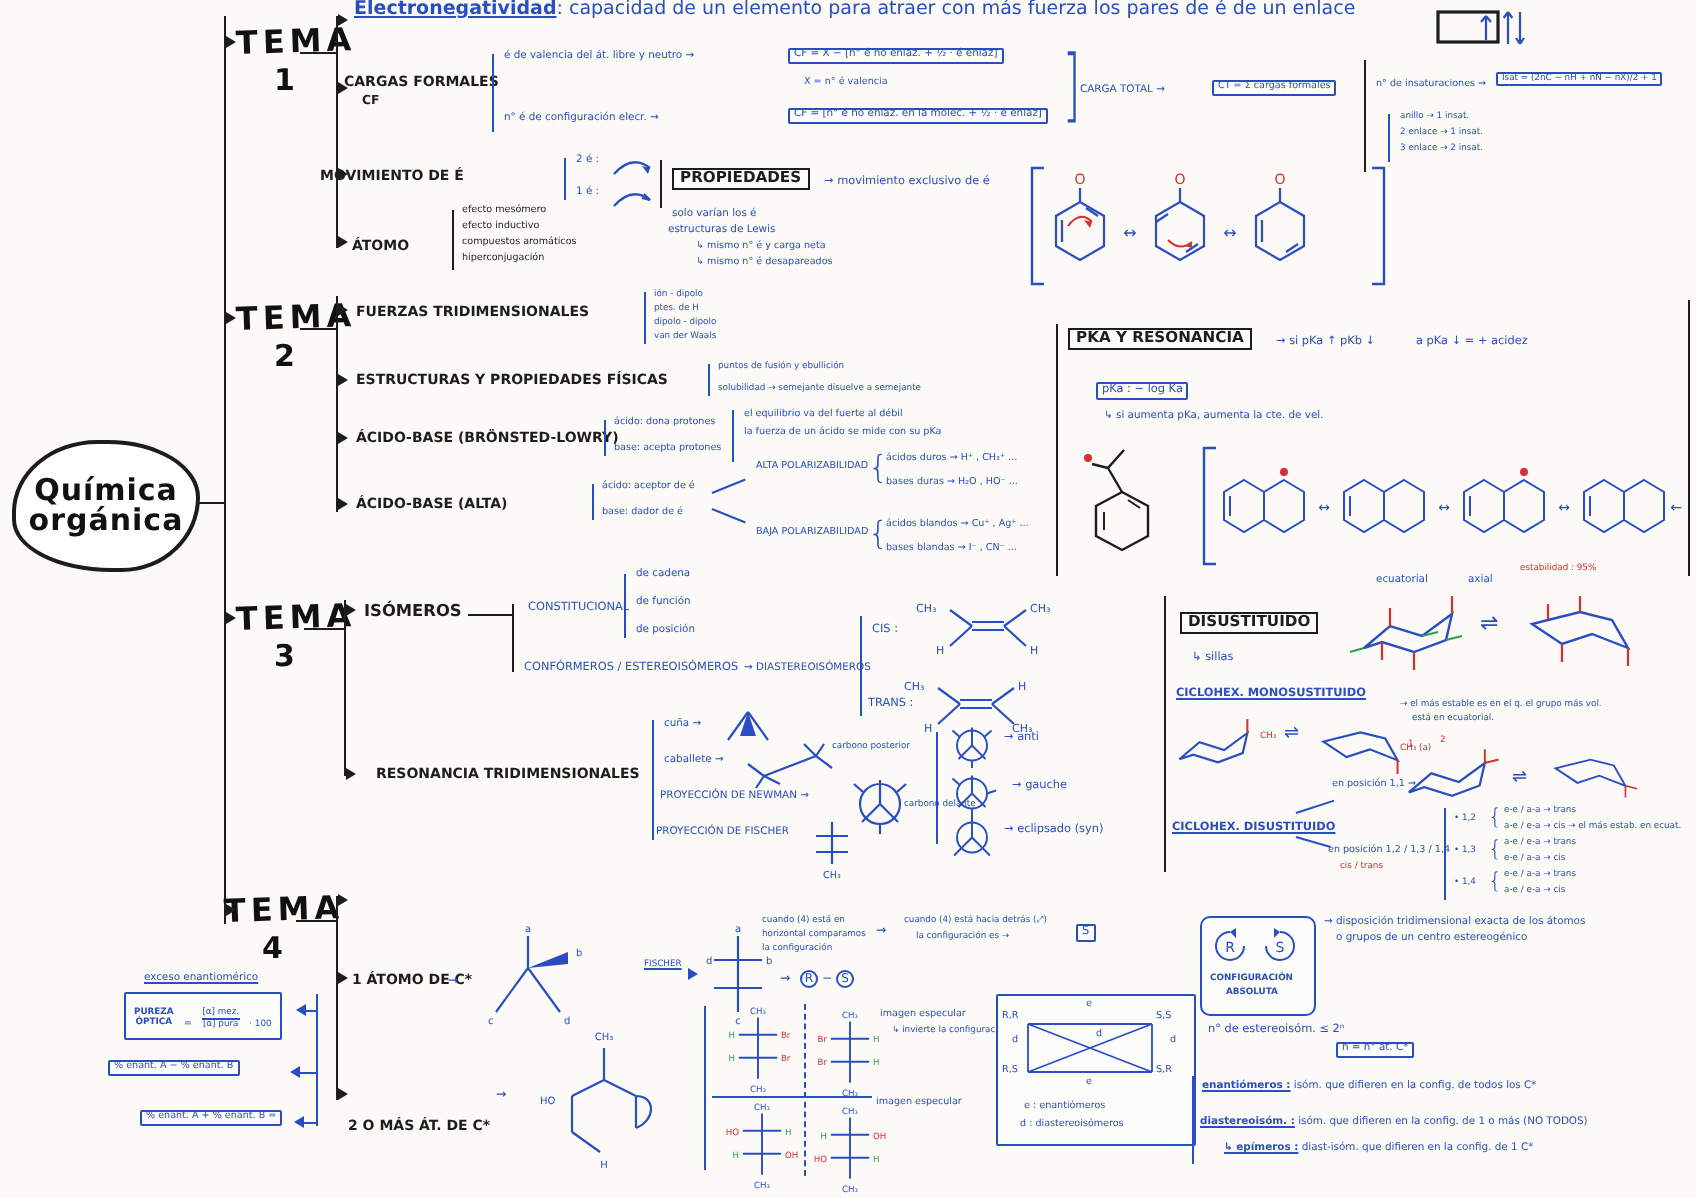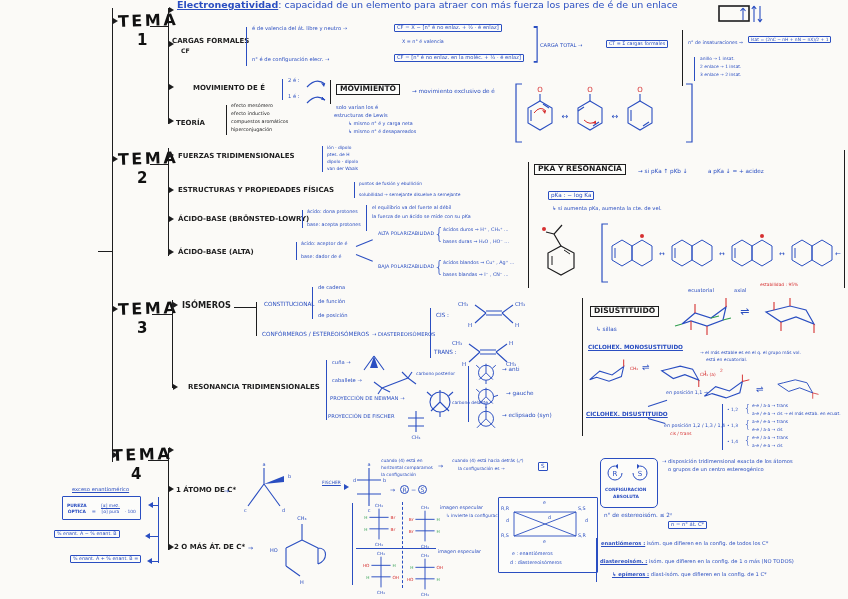--- a/index.html
+++ b/index.html
@@ -40,20 +40,24 @@
   .frac{display:inline-block;text-align:center;vert-align:middle;font-size:4.4px;color:#2a4ec1}
   .frac .den{border-top:.8px solid #2a4ec1;display:block}
   svg{position:absolute;overflow:visible}
   svg text{font-family:"DejaVu Sans",sans-serif}
 </style>
 </head>
 <body>
 
 <div class="page">
 
+  <div class="cloud">
+    <div>Química</div>
+    <div>orgánica</div>
+  </div>
   <div class="hl" style="left:98px;top:251px;width:15px"></div>
   <div class="vl" style="left:112px;top:8px;height:454px"></div>
 
   <div class="abs tema" style="left:118px;top:12px">TEMA</div>
   <div class="abs tnum" style="left:137px;top:32px">1</div>
   <div class="abs tema" style="left:118px;top:150px">TEMA</div>
   <div class="abs tnum" style="left:137px;top:170px">2</div>
   <div class="abs tema" style="left:118px;top:300px">TEMA</div>
   <div class="abs tnum" style="left:137px;top:320px">3</div>
   <div class="abs tema" style="left:112px;top:446px">TEMA</div>
@@ -95,35 +99,35 @@
   <div class="abs s46 tb bb" style="left:606px;top:40px">CT = Σ cargas formales</div>
 
   <div class="vl thin" style="left:682px;top:30px;height:56px"></div>
   <div class="abs s46 tb" style="left:688px;top:40px">n° de insaturaciones →</div>
   <div class="abs s42 tb bb" style="left:748px;top:36px">Isat = (2nC − nH + nN − nX)/2 + 1</div>
   <div class="vl blu" style="left:694px;top:57px;height:24px"></div>
   <div class="abs s42 tb" style="left:700px;top:56px">anillo → 1 insat.</div>
   <div class="abs s42 tb" style="left:700px;top:64px">2 enlace → 1 insat.</div>
   <div class="abs s42 tb" style="left:700px;top:72px">3 enlace → 2 insat.</div>
 
-  <div class="abs s7 tk b" style="left:193px;top:84px">MOVIMIENTO DE É</div>
+  <div class="abs s7 tk b" style="left:160px;top:84px">MOVIMIENTO DE É</div>
   <div class="vl blu" style="left:282px;top:79px;height:21px"></div>
   <div class="abs s5 tb" style="left:288px;top:78px">2 é :</div>
   <div class="abs s5 tb" style="left:288px;top:94px">1 é :</div>
   <svg style="left:305px;top:77px" width="24" height="12" viewBox="0 0 24 12">
     <path d="M2,10 Q11,0 20,7" fill="none" stroke="#2a4ec1" stroke-width="1.2"></path>
       <path d="M20,7 L16,6 L19,10 Z" fill="#2a4ec1"></path>
   </svg>
   <svg style="left:305px;top:93px" width="24" height="12" viewBox="0 0 24 12">
     <path d="M2,10 Q11,0 20,7" fill="none" stroke="#2a4ec1" stroke-width="1.2"></path>
       <path d="M20,7 L17,4 Z M20,7 L16,6" stroke="#2a4ec1" fill="none"></path>
   </svg>
 
   <div class="vl thin" style="left:330px;top:80px;height:24px"></div>
-  <div class="abs s75 tk b bk" style="left:336px;top:84px">MOVIMIENTO</div>
+  <div class="abs s75 tk b bk" style="left:336px;top:84px">PROPIEDADES</div>
   <div class="abs s55 tb" style="left:412px;top:88px">→ movimiento exclusivo de é</div>
   <div class="abs s5 tb" style="left:336px;top:105px">solo varían los é</div>
   <div class="abs s5 tb" style="left:334px;top:113px">estructuras de Lewis</div>
   <div class="abs s46 tb" style="left:348px;top:121px">↳ mismo n° é y carga neta</div>
   <div class="abs s46 tb" style="left:348px;top:129px">↳ mismo n° é desapareados</div>
 
   <svg style="left:512px;top:80px" width="184" height="66" viewBox="0 0 184 66">
     <path d="M10,4 L4,4 L4,62 L10,62" fill="none" stroke="#2a4ec1" stroke-width="1.2"></path>
     <path d="M174,4 L180,4 L180,62 L174,62" fill="none" stroke="#2a4ec1" stroke-width="1.2"></path>
     <g fill="none" stroke="#2a4ec1" stroke-width="1.1">
@@ -137,21 +141,21 @@
     <text x="78" y="12" font-size="7" fill="#d63031" text-anchor="middle">O</text>
     <text x="128" y="12" font-size="7" fill="#d63031" text-anchor="middle">O</text>
     <path d="M22,33 q6,-8 12,-2" fill="none" stroke="#d63031" stroke-width="1"></path>
       <path d="M34,31 L30,30 L33,34 Z" fill="#d63031"></path>
     <path d="M72,40 q6,6 12,1" fill="none" stroke="#d63031" stroke-width="1"></path>
       <path d="M84,41 L80,43 L84,44 Z" fill="#d63031"></path>
     <text x="53" y="39" font-size="8" fill="#2a4ec1" text-anchor="middle">↔</text>
     <text x="103" y="39" font-size="8" fill="#2a4ec1" text-anchor="middle">↔</text>
   </svg>
 
-  <div class="abs s7 tk b" style="left:176px;top:119px">TEORÍA</div>
+  <div class="abs s7 tk b" style="left:176px;top:119px">ÁTOMO</div>
   <div class="vl thin" style="left:226px;top:105px;height:30px"></div>
   <div class="abs s46 tk" style="left:231px;top:103px">efecto mesómero</div>
   <div class="abs s46 tk" style="left:231px;top:111px">efecto inductivo</div>
   <div class="abs s46 tk" style="left:231px;top:119px">compuestos aromáticos</div>
   <div class="abs s46 tk" style="left:231px;top:127px">hiperconjugación</div>
 
   <div class="hl" style="left:150px;top:164px;width:18px"></div>
   <div class="vl" style="left:168px;top:148px;height:108px"></div>
   <div class="ar r" style="left:169px;top:152px"></div>
   <div class="ar r" style="left:169px;top:187px"></div>
@@ -406,21 +410,21 @@
     <text x="17" y="4" font-size="5" fill="#2a4ec1" text-anchor="middle">a</text>
     <text x="1" y="20" font-size="5" fill="#2a4ec1">d</text>
     <text x="31" y="20" font-size="5" fill="#2a4ec1">b</text>
     <text x="17" y="50" font-size="5" fill="#2a4ec1" text-anchor="middle">c</text>
   </svg>
   <div class="abs s6 tb" style="left:390px;top:486px">→</div>
   <span class="abs circ" style="left:400px;top:485px">R</span>
   <div class="abs s6 tb" style="left:411px;top:486px">−</div>
   <span class="abs circ" style="left:418px;top:485px">S</span>
 
-  <div class="abs s7 tk b" style="left:174px;top:543px">2 O MÁS ÁT. DE C*</div>
+  <div class="abs s7 tk b" style="left:174px;top:559px">2 O MÁS ÁT. DE C*</div>
   <div class="abs s6 tb" style="left:248px;top:544px">→</div>
   <svg style="left:262px;top:510px" width="84" height="76" viewBox="0 0 84 76">
     <path d="M40,14 L40,30 M40,30 L24,38 M40,30 L56,38 M24,38 L24,56 M24,56 L38,66 M56,38 L56,54 M56,54 C66,50 66,38 56,38" stroke="#2a4ec1" stroke-width="1.1" fill="none"></path>
     <text x="40" y="10" font-size="5" fill="#2a4ec1" text-anchor="middle">CH₃</text>
     <text x="8" y="42" font-size="5" fill="#2a4ec1">HO</text>
     <text x="40" y="74" font-size="5" fill="#2a4ec1" text-anchor="middle">H</text>
   </svg>
 
   <div class="vl blu" style="left:352px;top:503px;height:82px"></div>
   <div class="vl blu dsh thin" style="left:402px;top:502px;height:86px"></div>

